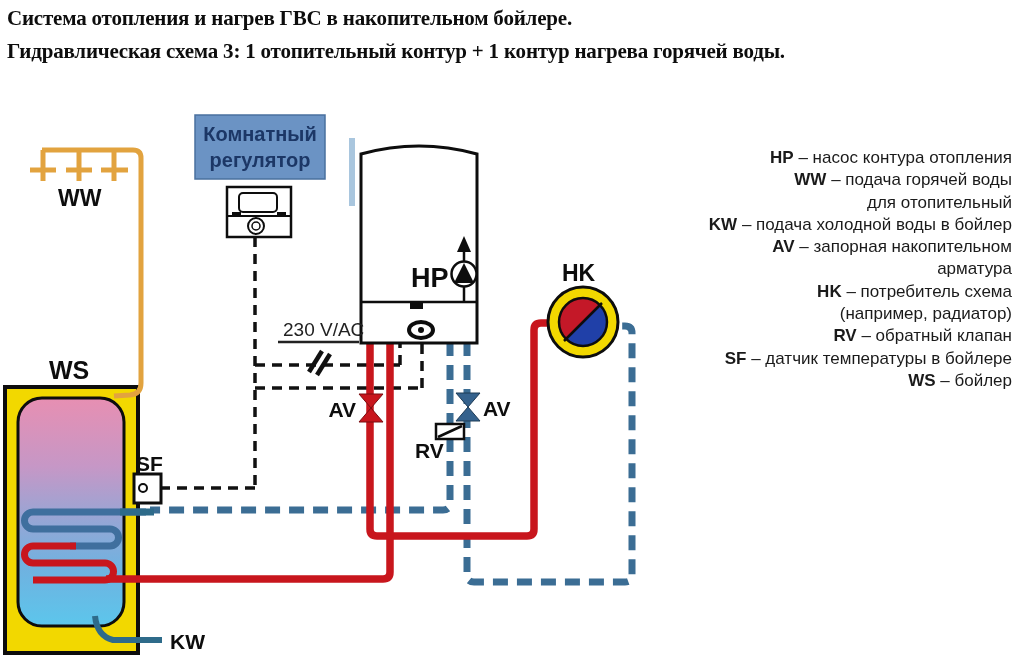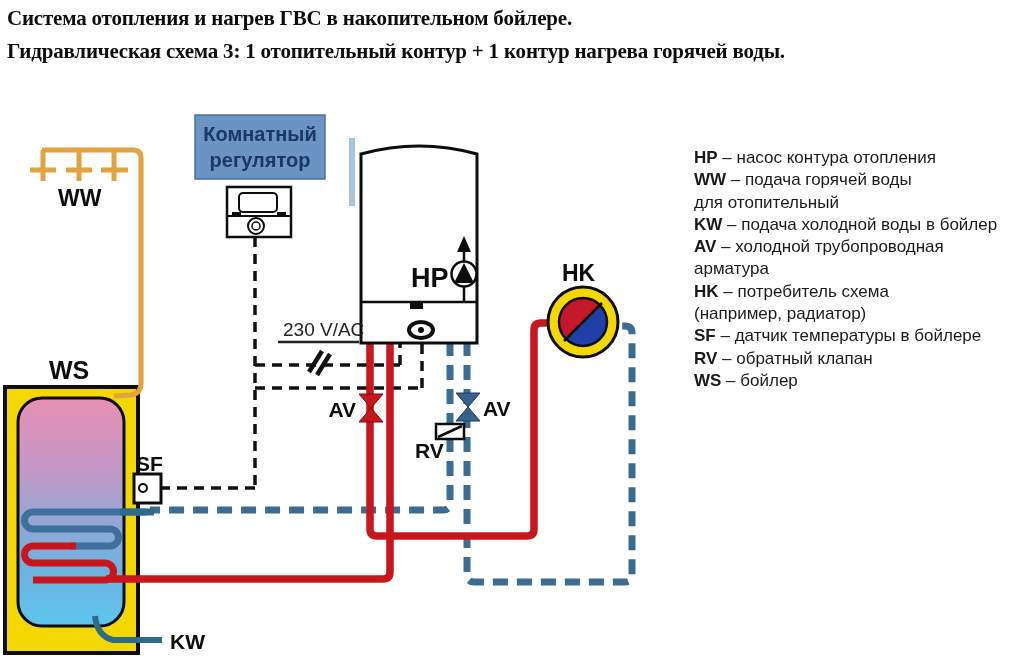--- a/index.html
+++ b/index.html
@@ -4,43 +4,43 @@
 <style>
   html,body{margin:0;padding:0;background:#ffffff;}
   body{width:1014px;height:660px;position:relative;overflow:hidden;
        font-family:"Liberation Sans",sans-serif;color:#111;}
   .title{position:absolute;left:7px;font-weight:bold;font-size:21px;
          letter-spacing:-0.2px;white-space:nowrap;color:#0d0d0d;font-family:Liberation Serif, serif;}
   #title1{top:6px;}
   #title2{top:39px;}
   .legend{position:absolute;left:694px;top:147px;width:318px;
           font-size:17px;line-height:22.3px;color:#1a1a1a;}
-  .legend .row{white-space:nowrap;}
+  .legend .row{white-space:nowrap;text-align:right;}
   .legend .k{font-weight:bold;}
   svg{position:absolute;left:0;top:0;}
   svg text{font-family:"Liberation Sans",sans-serif;}
   .lbl{font-weight:bold;fill:#0d0d0d;}
 </style>
 </head>
 <body>
 
 <div class="title" id="title1">Система отопления и нагрев ГВС в накопительном бойлере.</div>
 <div class="title" id="title2">Гидравлическая схема 3: 1 отопительный контур + 1 контур нагрева горячей воды.</div>
 
 <div class="legend">
   <div class="row"><span class="k">HP</span><span> – насос контура отопления</span></div>
   <div class="row"><span class="k">WW</span><span> – подача горячей воды</span></div>
   <div class="row"><span class="k"></span><span>для отопительный</span></div>
   <div class="row"><span class="k">KW</span><span> – подача холодной воды в бойлер</span></div>
-  <div class="row"><span class="k">AV</span><span> – холодной трубопроводная</span></div>
+  <div class="row"><span class="k">AV</span><span> – запорная накопительном</span></div>
   <div class="row"><span class="k"></span><span>арматура</span></div>
   <div class="row"><span class="k">HK</span><span> – потребитель схема</span></div>
   <div class="row"><span class="k"></span><span>(например, радиатор)</span></div>
+  <div class="row"><span class="k">RV</span><span> – обратный клапан</span></div>
   <div class="row"><span class="k">SF</span><span> – датчик температуры в бойлере</span></div>
-  <div class="row"><span class="k">RV</span><span> – обратный клапан</span></div>
   <div class="row"><span class="k">WS</span><span> – бойлер</span></div>
 </div>
 
 <svg width="1014" height="660" viewBox="0 0 1014 660">
   <defs>
     <linearGradient id="tankGrad" x1="0" y1="0" x2="0" y2="1">
       <stop offset="0" stop-color="#E78FB2"></stop>
       <stop offset="0.30" stop-color="#C697C6"></stop>
       <stop offset="0.55" stop-color="#93A7D6"></stop>
       <stop offset="0.75" stop-color="#6FB2E0"></stop>

